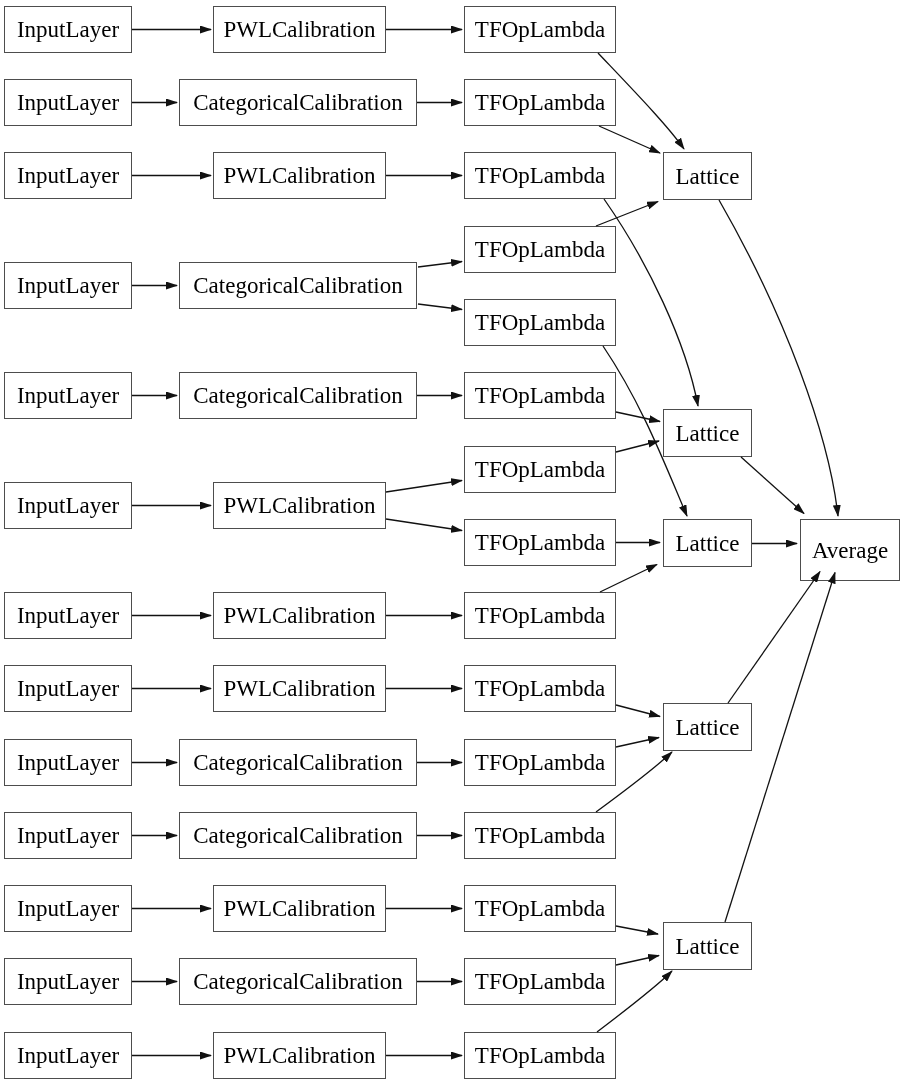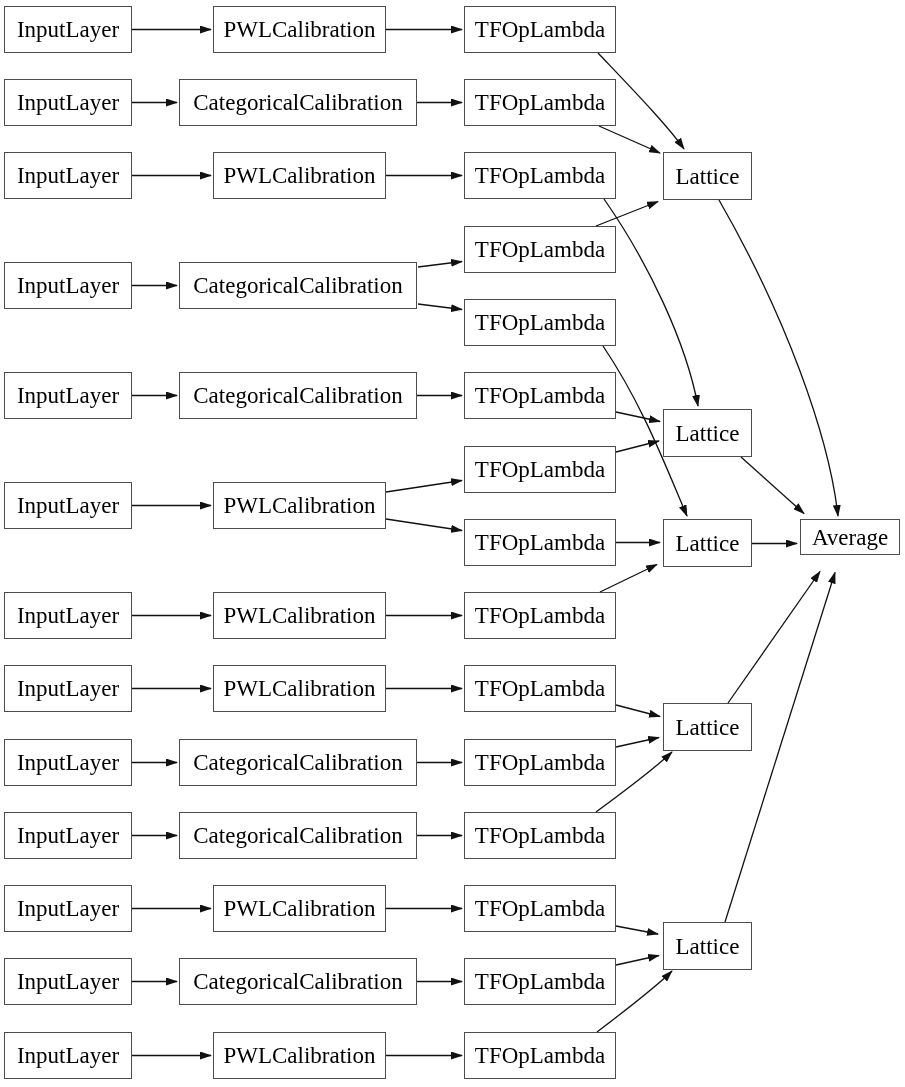--- a/index.html
+++ b/index.html
@@ -79,21 +79,21 @@
     <div class="node" style="left: 464px; top: 739px; width: 152px; height: 47px;">TFOpLambda</div>
     <div class="node" style="left: 464px; top: 812px; width: 152px; height: 47px;">TFOpLambda</div>
     <div class="node" style="left: 464px; top: 885px; width: 152px; height: 47px;">TFOpLambda</div>
     <div class="node" style="left: 464px; top: 958px; width: 152px; height: 47px;">TFOpLambda</div>
     <div class="node" style="left: 464px; top: 1032px; width: 152px; height: 47px;">TFOpLambda</div>
     <div class="node" style="left: 663px; top: 152px; width: 89px; height: 48px;">Lattice</div>
     <div class="node" style="left: 663px; top: 409px; width: 89px; height: 48px;">Lattice</div>
     <div class="node" style="left: 663px; top: 519px; width: 89px; height: 48px;">Lattice</div>
     <div class="node" style="left: 663px; top: 703px; width: 89px; height: 48px;">Lattice</div>
     <div class="node" style="left: 663px; top: 922px; width: 89px; height: 48px;">Lattice</div>
-    <div class="node" style="left: 800px; top: 519px; width: 100px; height: 36px;">Average</div>
+    <div class="node" style="left: 800px; top: 519px; width: 100px; height: 62px;">Average</div>
     <svg id="edges" xmlns="http://www.w3.org/2000/svg" width="905" height="1087">
     <defs>
       <marker id="arrowhead" viewBox="0 0 12 8" refX="11" refY="4" markerWidth="12" markerHeight="8" orient="auto" markerUnits="userSpaceOnUse">
         <path d="M0,0 L12,4 L0,8 Z"></path>
       </marker>
     </defs>
   <path class="edge" d="M132,29.5 L211,29.5" marker-end="url(#arrowhead)"></path>
       <path class="edge" d="M132,102.5 L177,102.5" marker-end="url(#arrowhead)"></path>
       <path class="edge" d="M132,175.5 L211,175.5" marker-end="url(#arrowhead)"></path>
       <path class="edge" d="M132,285.5 L177,285.5" marker-end="url(#arrowhead)"></path>

